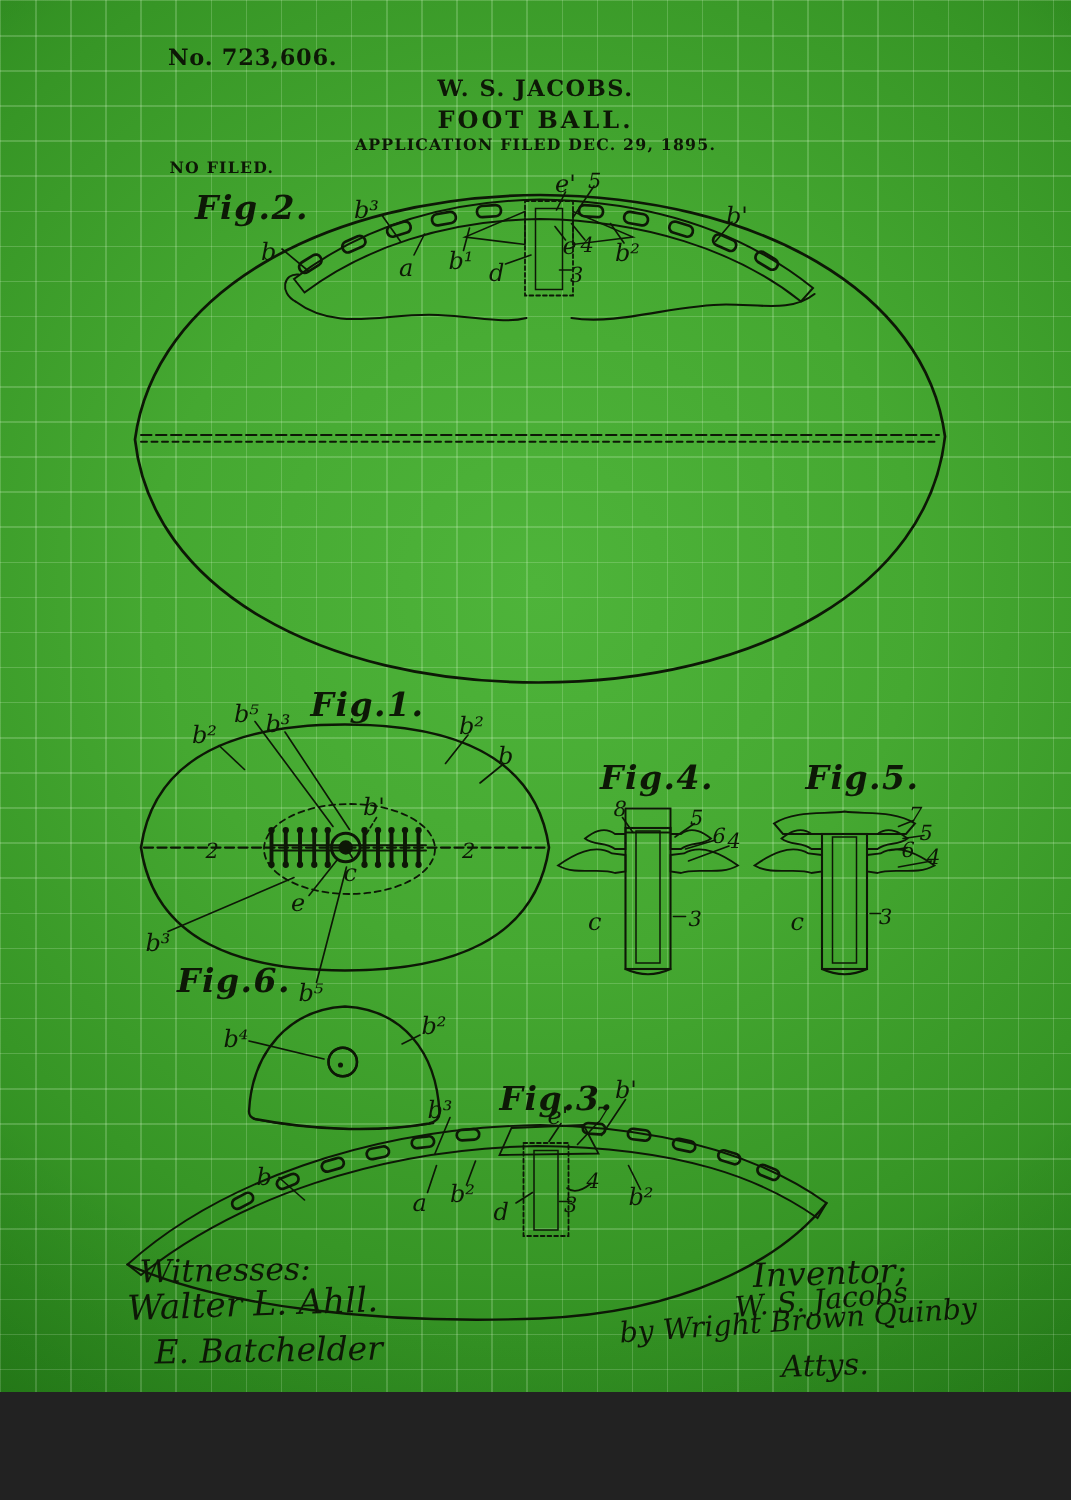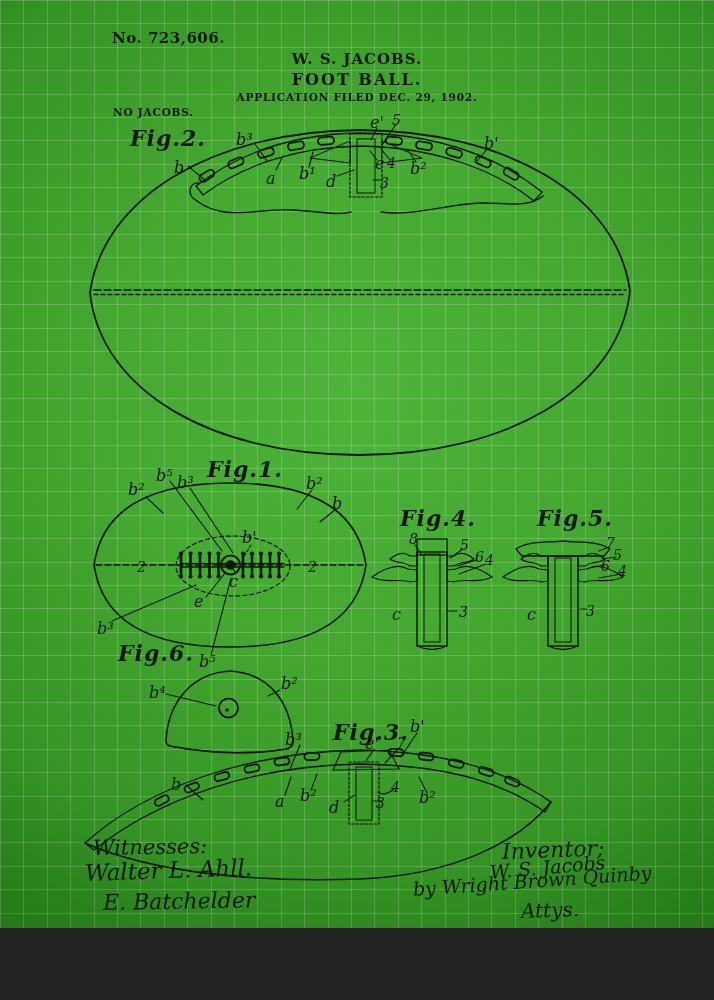--- a/index.html
+++ b/index.html
@@ -24,22 +24,22 @@
   .figtitle{font-style:italic;font-weight:bold;font-size:22px;letter-spacing:1px;}
 </style>
 </head>
 <body>
 
 <div class="page">
 
   <div class="hdr" style="left:112px;top:29px;font-size:15px;letter-spacing:0.5px">No. 723,606.</div>
   <div class="hdr hdr-center" style="top:70px;font-size:16px;letter-spacing:2px">FOOT BALL.</div>
   <div class="hdr hdr-center" style="top:50px;font-size:15px;letter-spacing:1px">W. S. JACOBS.</div>
-  <div class="hdr hdr-center" style="top:91px;font-size:10.5px;letter-spacing:0.8px">APPLICATION FILED DEC. 29, 1902.</div>
-  <div class="hdr" style="left:113px;top:106px;font-size:10.5px;letter-spacing:0.8px">NO JACOBS.</div>
+  <div class="hdr hdr-center" style="top:91px;font-size:10.5px;letter-spacing:0.8px">APPLICATION FILED DEC. 29, 1895.</div>
+  <div class="hdr" style="left:113px;top:106px;font-size:10.5px;letter-spacing:0.8px">NO FILED.</div>
 
   <svg class="drawing" width="714" height="1000" viewBox="0 0 714 1000">
     <defs>
       <pattern id="hatch" width="5" height="5" patternUnits="userSpaceOnUse" patternTransform="rotate(45)">
         <line x1="0" y1="0" x2="0" y2="5" stroke="#0d1806" stroke-width="1.7"></line>
       </pattern>
       <pattern id="stip" width="7" height="7" patternUnits="userSpaceOnUse">
         <circle cx="1.2" cy="1.8" r="0.75" fill="#0d1806"></circle>
         <circle cx="4.4" cy="5.2" r="0.85" fill="#0d1806"></circle>
         <circle cx="6.1" cy="2.6" r="0.55" fill="#0d1806"></circle>

